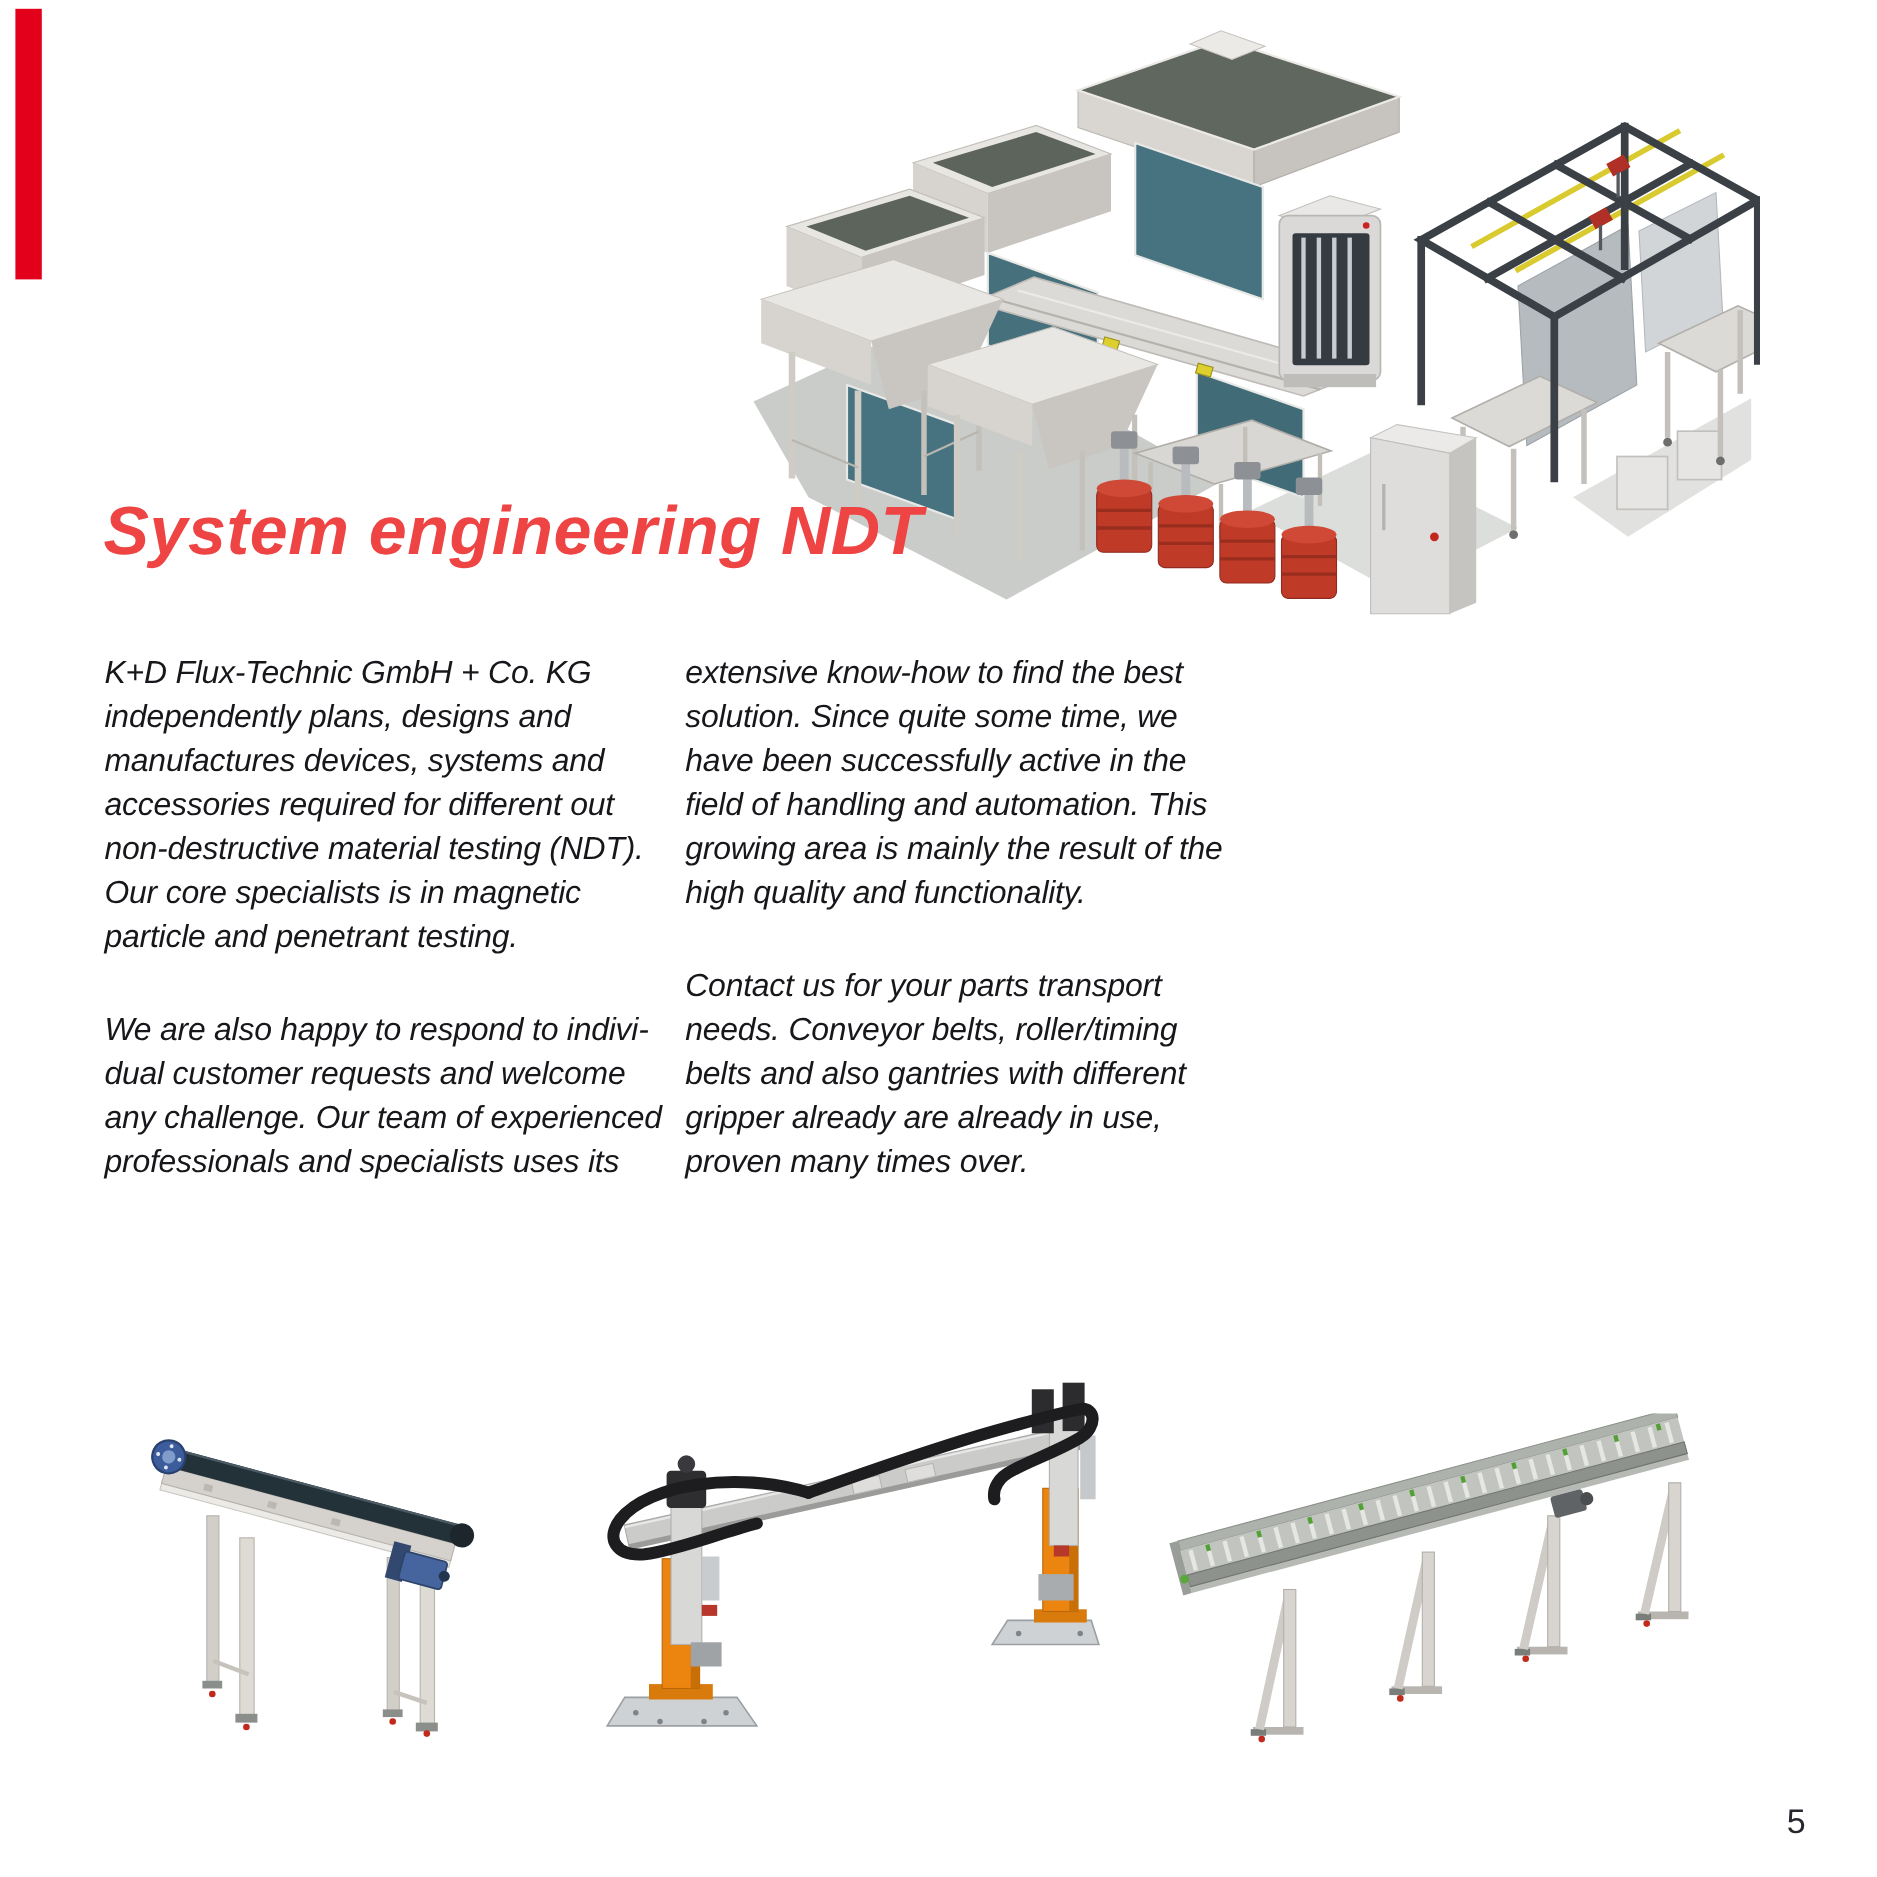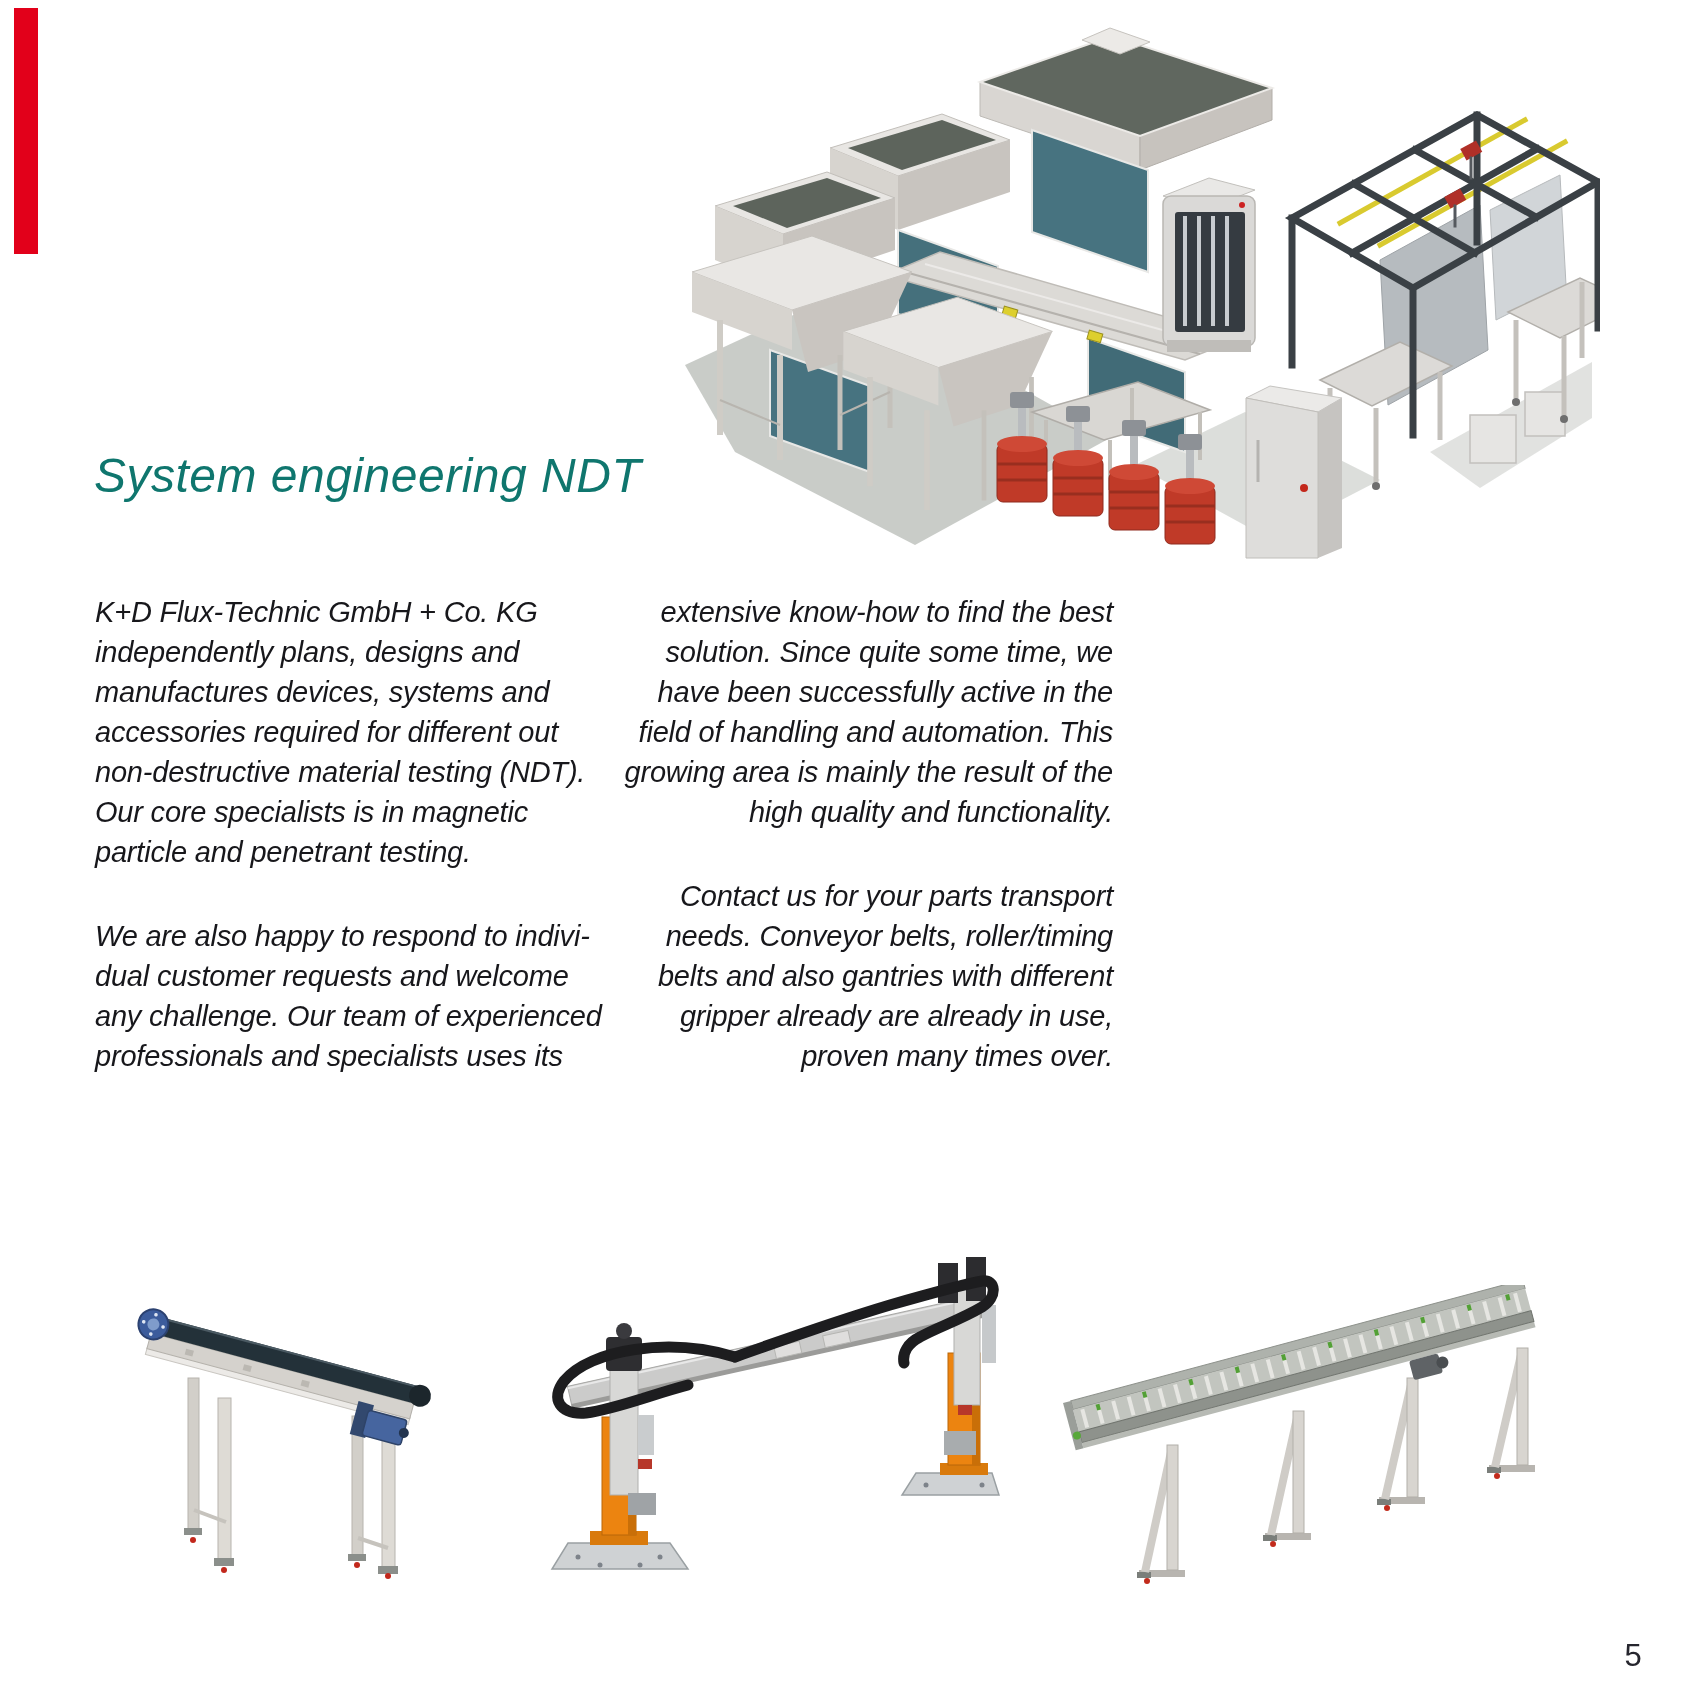--- a/index.html
+++ b/index.html
@@ -5,27 +5,27 @@
   html,body{margin:0;padding:0;background:#ffffff;}
   body{width:1706px;height:1706px;position:relative;overflow:hidden;
        font-family:"Liberation Sans", sans-serif;}
   .page{position:absolute;inset:0;background:#ffffff;}
 
   .red-bar{position:absolute;left:14px;top:8px;width:24px;height:246px;background:#e2001a;}
 
   .main-illu{position:absolute;left:680px;top:20px;width:920px;height:540px;}
 
   .heading{position:absolute;left:94px;top:448px;
-    font-size:48px;font-weight:normal;font-style:italic;color:#0f766e;
+    font-size:62px;font-weight:bold;font-style:italic;color:#ef4444;
     letter-spacing:.5px;white-space:nowrap;}
 
   .col{position:absolute;top:592px;width:520px;
     font-style:italic;font-size:29px;color:#17171b;letter-spacing:-.2px;}
   .col-left{left:95px;}
-  .col-right{left:593px;text-align:right;}
+  .col-right{left:623px;}
   .tline{height:40px;line-height:40px;white-space:nowrap;}
   .para+.para{margin-top:44px;}
 
   .img-belt{position:absolute;left:130px;top:1270px;width:340px;height:310px;}
   .img-gantry{position:absolute;left:530px;top:1245px;width:470px;height:340px;}
   .img-roller{position:absolute;left:1055px;top:1285px;width:490px;height:300px;}
 
   .page-number{position:absolute;left:1608px;top:1638px;width:50px;
     font-size:31px;color:#26262e;text-align:center;}
 </style>

